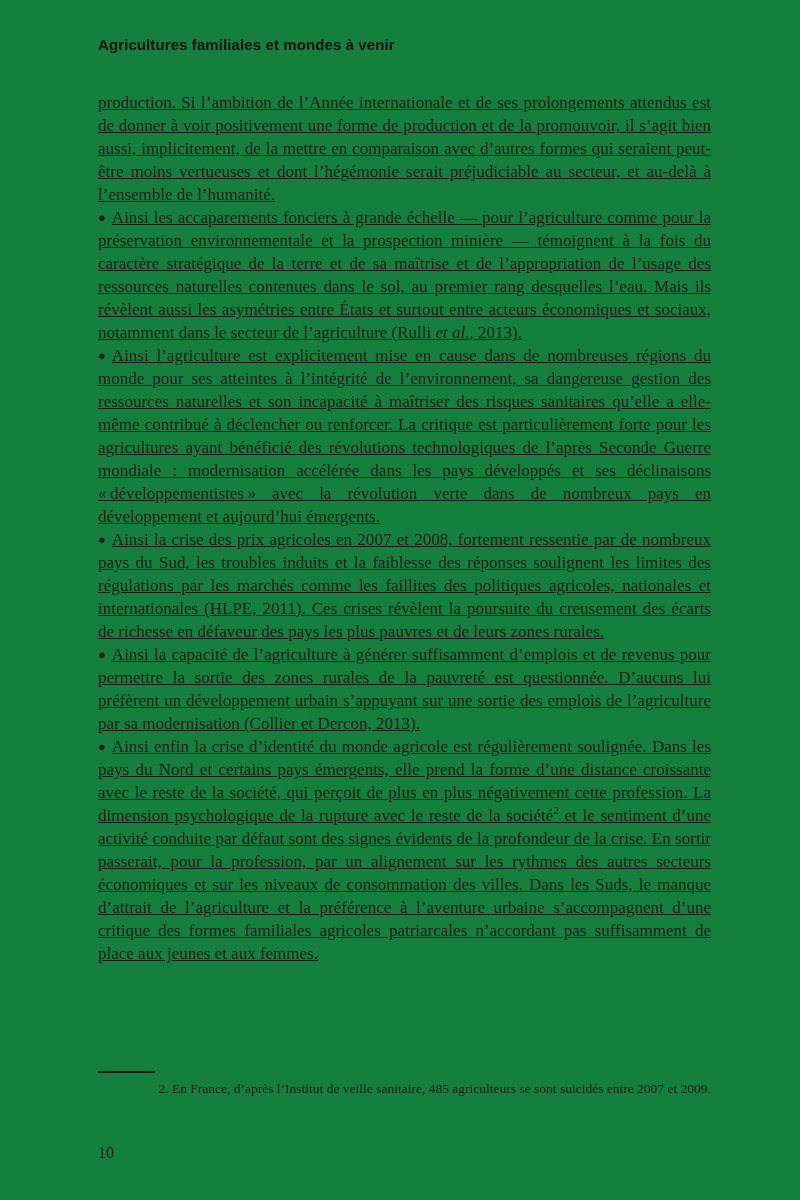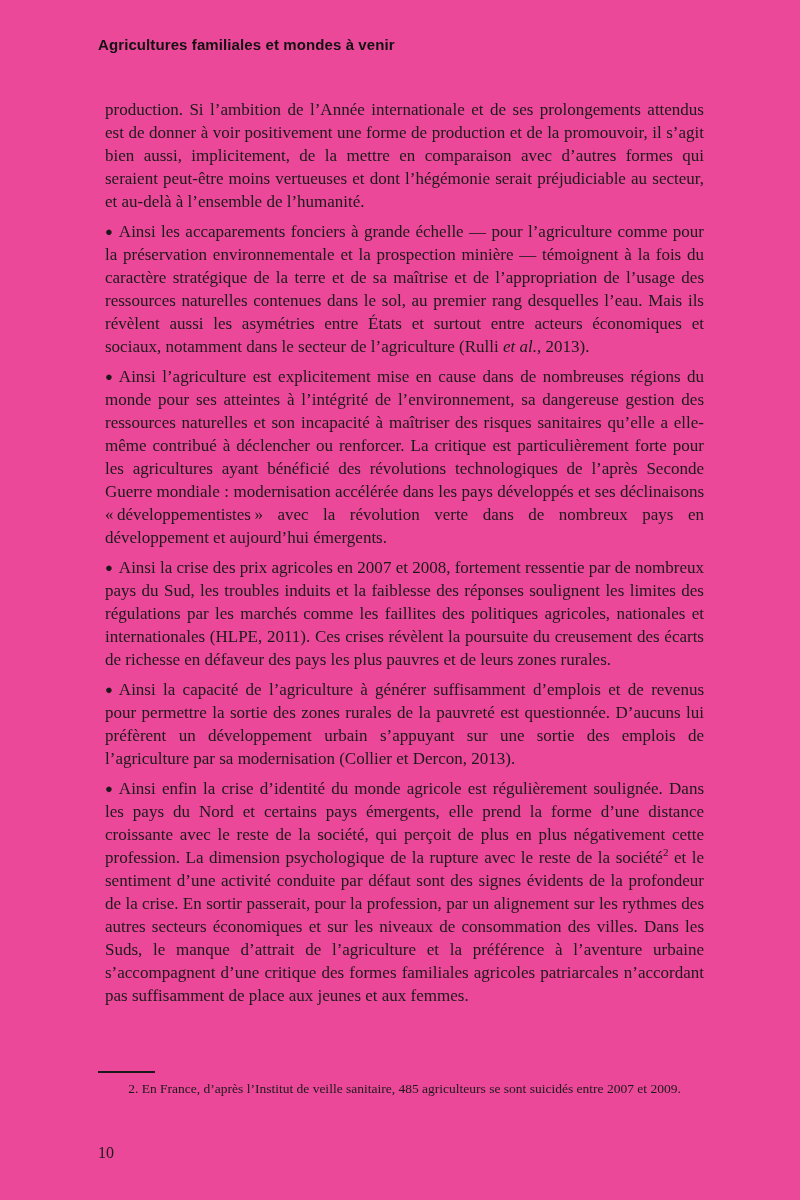--- a/index.html
+++ b/index.html
@@ -5,41 +5,41 @@
   html, body { margin: 0; padding: 0; }
   body {
     width: 800px; height: 1200px;
     background: #ffffff;
     position: relative;
     overflow: hidden;
     font-family: "Liberation Serif", serif;
     color: #1a1a1a;
   }
   .page {
-    position: absolute; inset: 0; background: #ec4899; padding-left: 40px;
+    position: absolute; inset: 0; background: #15803d; padding-left: 40px;
   }
   .running-header {
     position: absolute;
     left: 98px; top: 36px;
     font-family: "Liberation Sans", sans-serif;
     font-size: 15px;
     font-weight: 600;
     letter-spacing: 0.1px;
     color: #121212;
   }
   .body-text {
     position: absolute;
     left: 98px; top: 91px;
     width: 613px;
     font-size: 17px;
     line-height: 23px;
     text-align: justify;
     color: #1a1a1a;
   }
-  .body-text p { margin: 7px; padding: 0; }
+  .body-text p { margin: 0; padding: 0; text-decoration: underline; }
   .body-text p.spaced { margin-top: 5px; }
   .bullet-marker {
     display: inline-block;
     margin-right: 6px;
     font-size: 13px;
     vertical-align: 1px;
   }
   .citation-italic { font-style: italic; }
   .footnote-ref {
     font-size: 11px;
@@ -53,21 +53,21 @@
   }
   .footnote-rule {
     width: 57px;
     height: 0;
     border-top: 2px solid #1a1a1a;
     margin: 0 0 7px 0;
   }
   .footnote-text {
     font-size: 13.5px;
     line-height: 17px;
-    text-align: center;
+    text-align: right;
     color: #1a1a1a;
   }
   .page-number {
     position: absolute;
     left: 98px; top: 1144px;
     font-size: 16px;
     color: #1a1a1a;
   }
 </style>
 </head>

